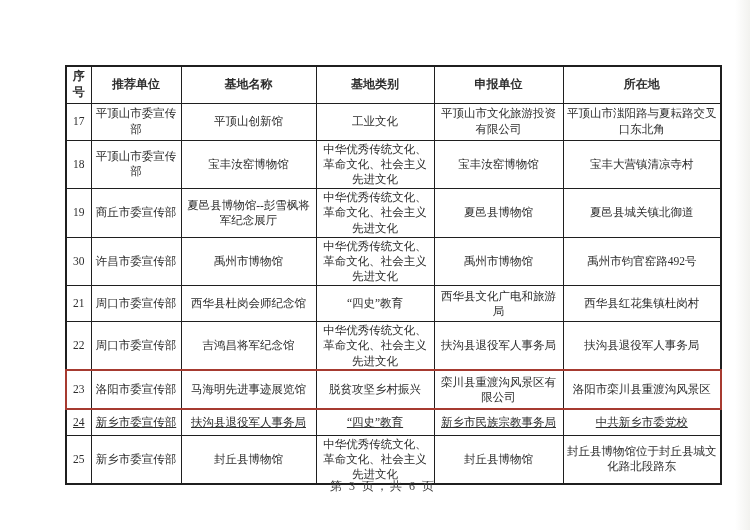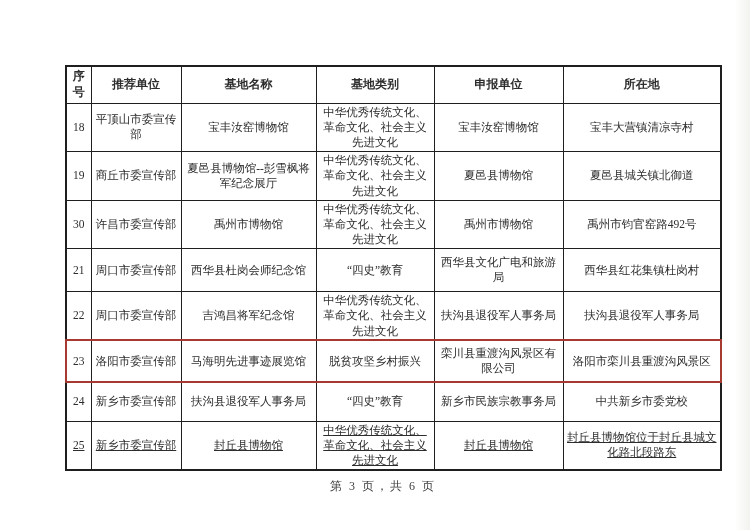--- a/index.html
+++ b/index.html
@@ -82,20 +82,28 @@
         <th>序号</th>
         <th>推荐单位</th>
         <th>基地名称</th>
         <th>基地类别</th>
         <th>申报单位</th>
         <th>所在地</th>
       </tr>
     </thead>
     <tbody id="tbody">
         <tr>
+          <td>17</td>
+          <td>平顶山市委宣传部</td>
+          <td>平顶山创新馆</td>
+          <td>工业文化</td>
+          <td>平顶山市文化旅游投资有限公司</td>
+          <td>平顶山市滍阳路与夏耘路交叉口东北角</td>
+        </tr>
+        <tr>
           <td>18</td>
           <td>平顶山市委宣传部</td>
           <td>宝丰汝窑博物馆</td>
           <td>中华优秀传统文化、革命文化、社会主义先进文化</td>
           <td>宝丰汝窑博物馆</td>
           <td>宝丰大营镇清凉寺村</td>
         </tr>
         <tr>
           <td>19</td>
           <td>商丘市委宣传部</td>

